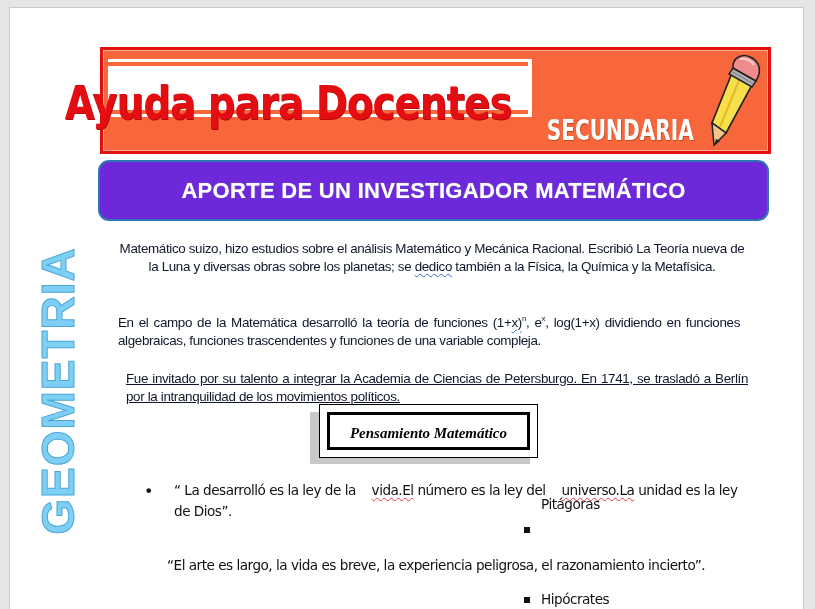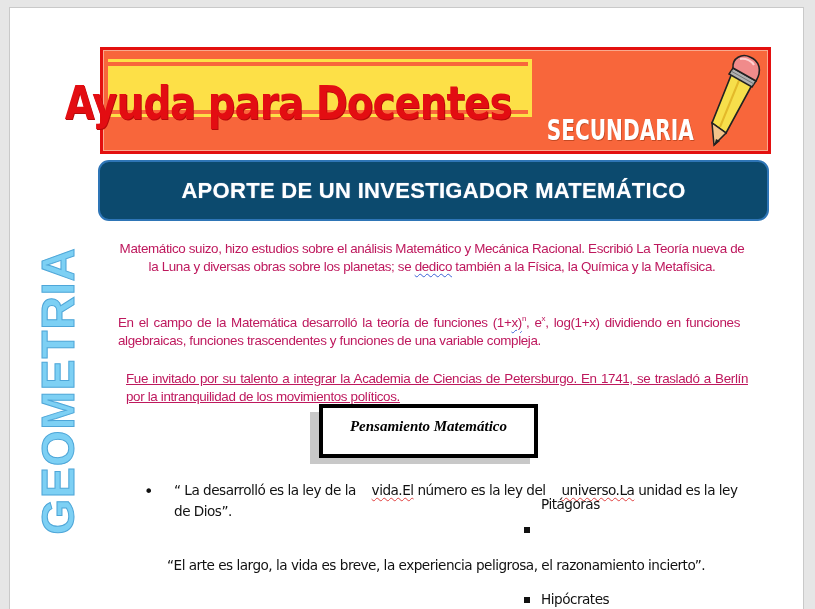--- a/index.html
+++ b/index.html
@@ -15,21 +15,21 @@
   .banner {
     left: 100px; top: 47px; width: 671px; height: 107px;
     background: #e3100f; padding: 3px;
   }
   .banner-inner {
     position: relative; width: 100%; height: 100%;
     background: #f8663b; border: 1px solid #f9a98e;
   }
   .banner-band {
     position: absolute; left: 4px; top: 8px; width: 426px; height: 58px;
-    background: #fde047;
+    background: #ffffff;
   }
   .banner-band .stripe {
     position: absolute; left: 0; right: 6px; height: 4px; background: #f8663b;
   }
   .banner-band .stripe.top { top: 3px; }
   .banner-band .stripe.bottom { bottom: 3px; }
   .banner-band .edge { position: absolute; right: 0; top: 0; bottom: 0; width: 2px; background: #f8663b; }
   .banner-title {
     position: absolute; left: 12px; top: 13px; width: 410px; height: 60px;
     display: flex; align-items: center; justify-content: center;
@@ -55,21 +55,21 @@
   .level-text span {
     font-family: "DejaVu Sans", sans-serif; font-weight: bold; font-size: 28px;
     color: #ffffff; transform: scaleX(0.72); display: inline-block; white-space: nowrap;
     text-shadow: 1px 1px 0 #c44a24;
   }
   .pencil { position: absolute; left: 598px; top: 0px; width: 66px; height: 98px; }
 
   
   .title-box {
     left: 98px; top: 160px; width: 671px; height: 61px;
-    background: #0c4a6e; border: 2px solid #2e75b6; border-radius: 11px;
+    background: #6d28d9; border: 2px solid #2e75b6; border-radius: 11px;
     display: flex; align-items: center; justify-content: center;
   }
   .title-box span {
     font-family: "Liberation Sans", sans-serif; font-weight: bold; font-size: 22px;
     color: #ffffff; letter-spacing: 0.3px;
     text-shadow: 0 0 1px #9fb3d6;
   }
 
   
   .subject {
@@ -78,35 +78,35 @@
   }
   .subject span {
     display: inline-block; transform: rotate(-90deg); white-space: nowrap;
     font-family: "Liberation Sans", sans-serif; font-weight: bold; font-size: 46px;
     color: #7dd0f4; letter-spacing: 1px;
     -webkit-text-stroke: 1px #4ea6d8;
   }
 
   
   .para {
-    font-family: "Liberation Sans", sans-serif; font-size: 13.4px; color: #be185d;
+    font-family: "Liberation Sans", sans-serif; font-size: 13.4px; color: #0f172a;
     line-height: 18px; letter-spacing: -0.35px;
   }
   .p1 { left: 118px; top: 240px; width: 628px; text-align: center; }
   .p2 { left: 118px; top: 314px; width: 622px; text-align: justify; text-align-last: left; }
   .p3 { left: 126px; top: 370px; width: 622px; text-align: justify; text-align-last: left; text-decoration: underline; }
   .spell { text-decoration: underline wavy #3b63d6; text-decoration-thickness: 1px; text-underline-offset: 2px; }
   .spell-red { text-decoration: underline wavy #e04040; text-decoration-thickness: 1px; text-underline-offset: 2px; margin-left: 12px; }
   sup { font-size: 8px; vertical-align: 6px; line-height: 0; }
 
   
   .quote-shadow { left: 310px; top: 412px; width: 220px; height: 52px; background: #c8c8c8; }
   .quote-box {
     left: 319px; top: 404px; width: 219px; height: 54px;
-    background: #ffffff; border: 1px solid #000; padding: 0;
+    background: #ffffff; border: 1px solid #000; padding: 7px;
   }
   .quote-box .inner {
     width: 100%; height: 100%; border: 3px solid #000;
     display: flex; justify-content: center; padding-top: 10px;
   }
   .quote-box .inner span {
     font-family: "Liberation Serif", serif; font-style: italic; font-weight: bold;
     font-size: 15px; color: #000;
   }
 

